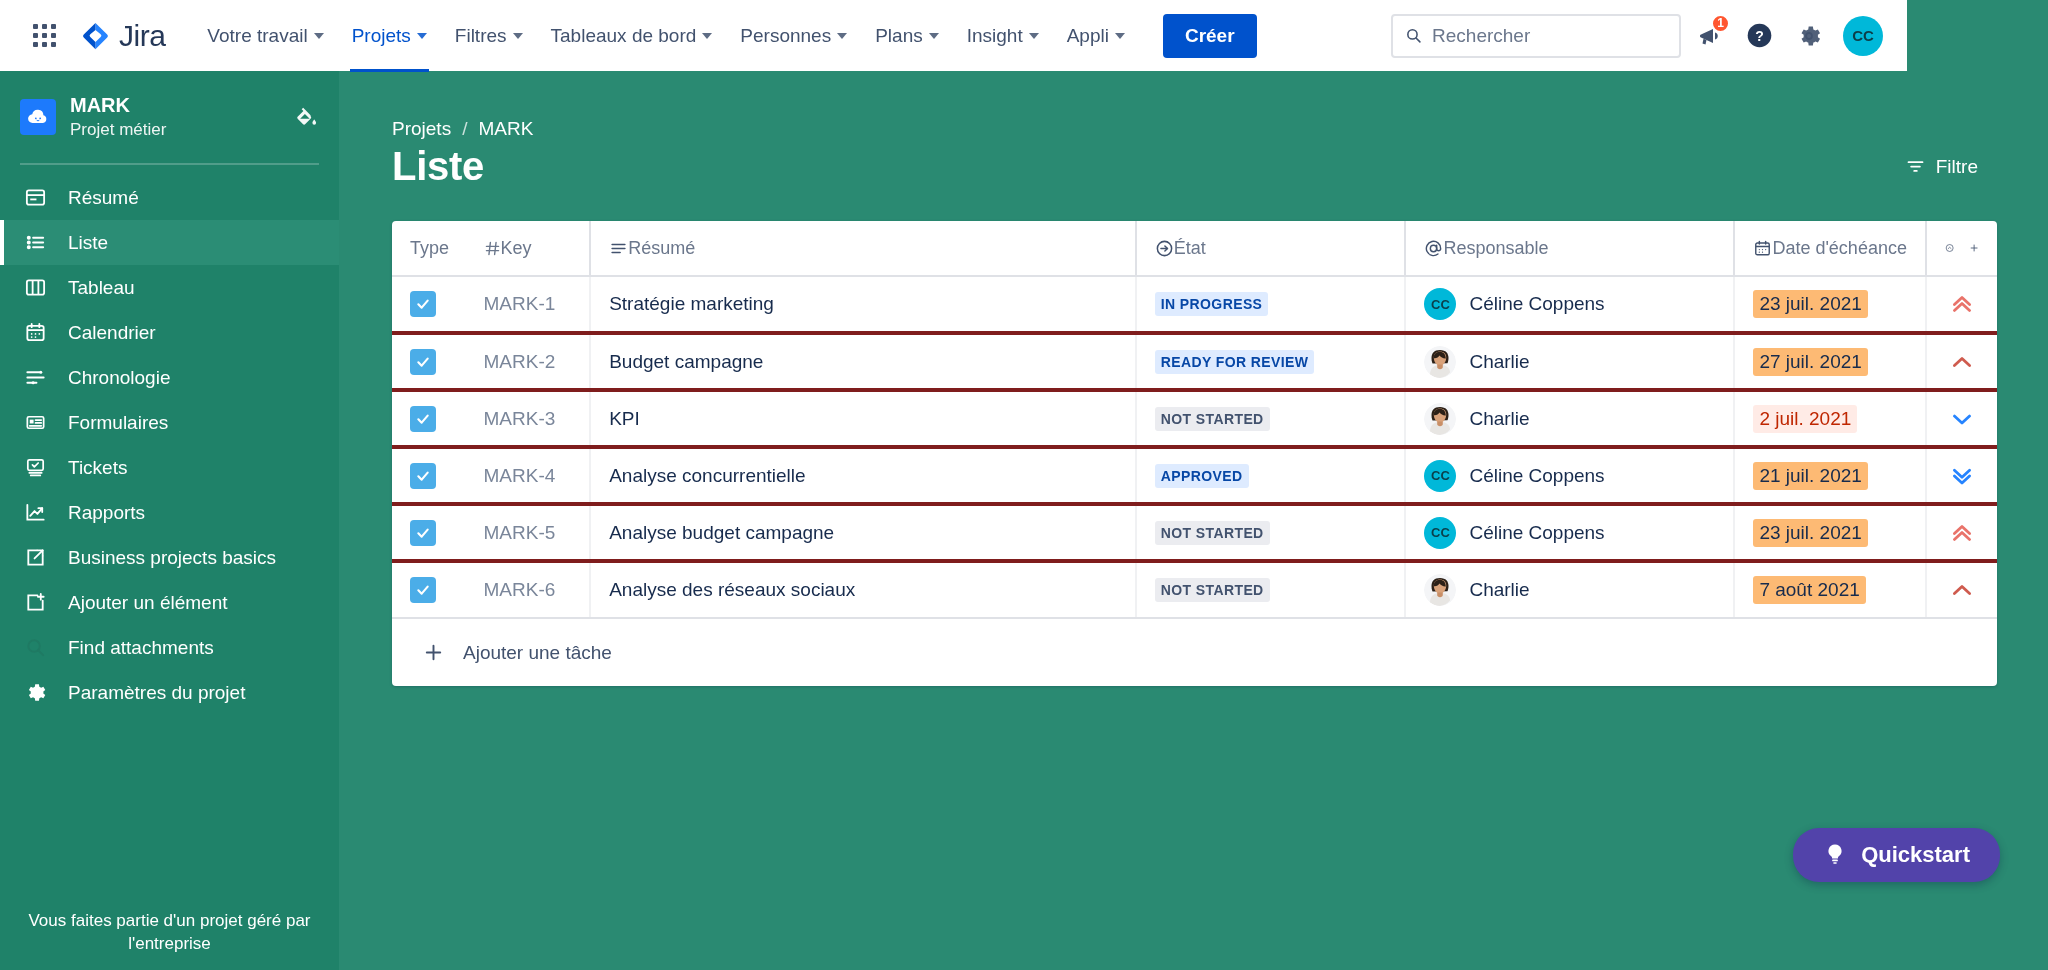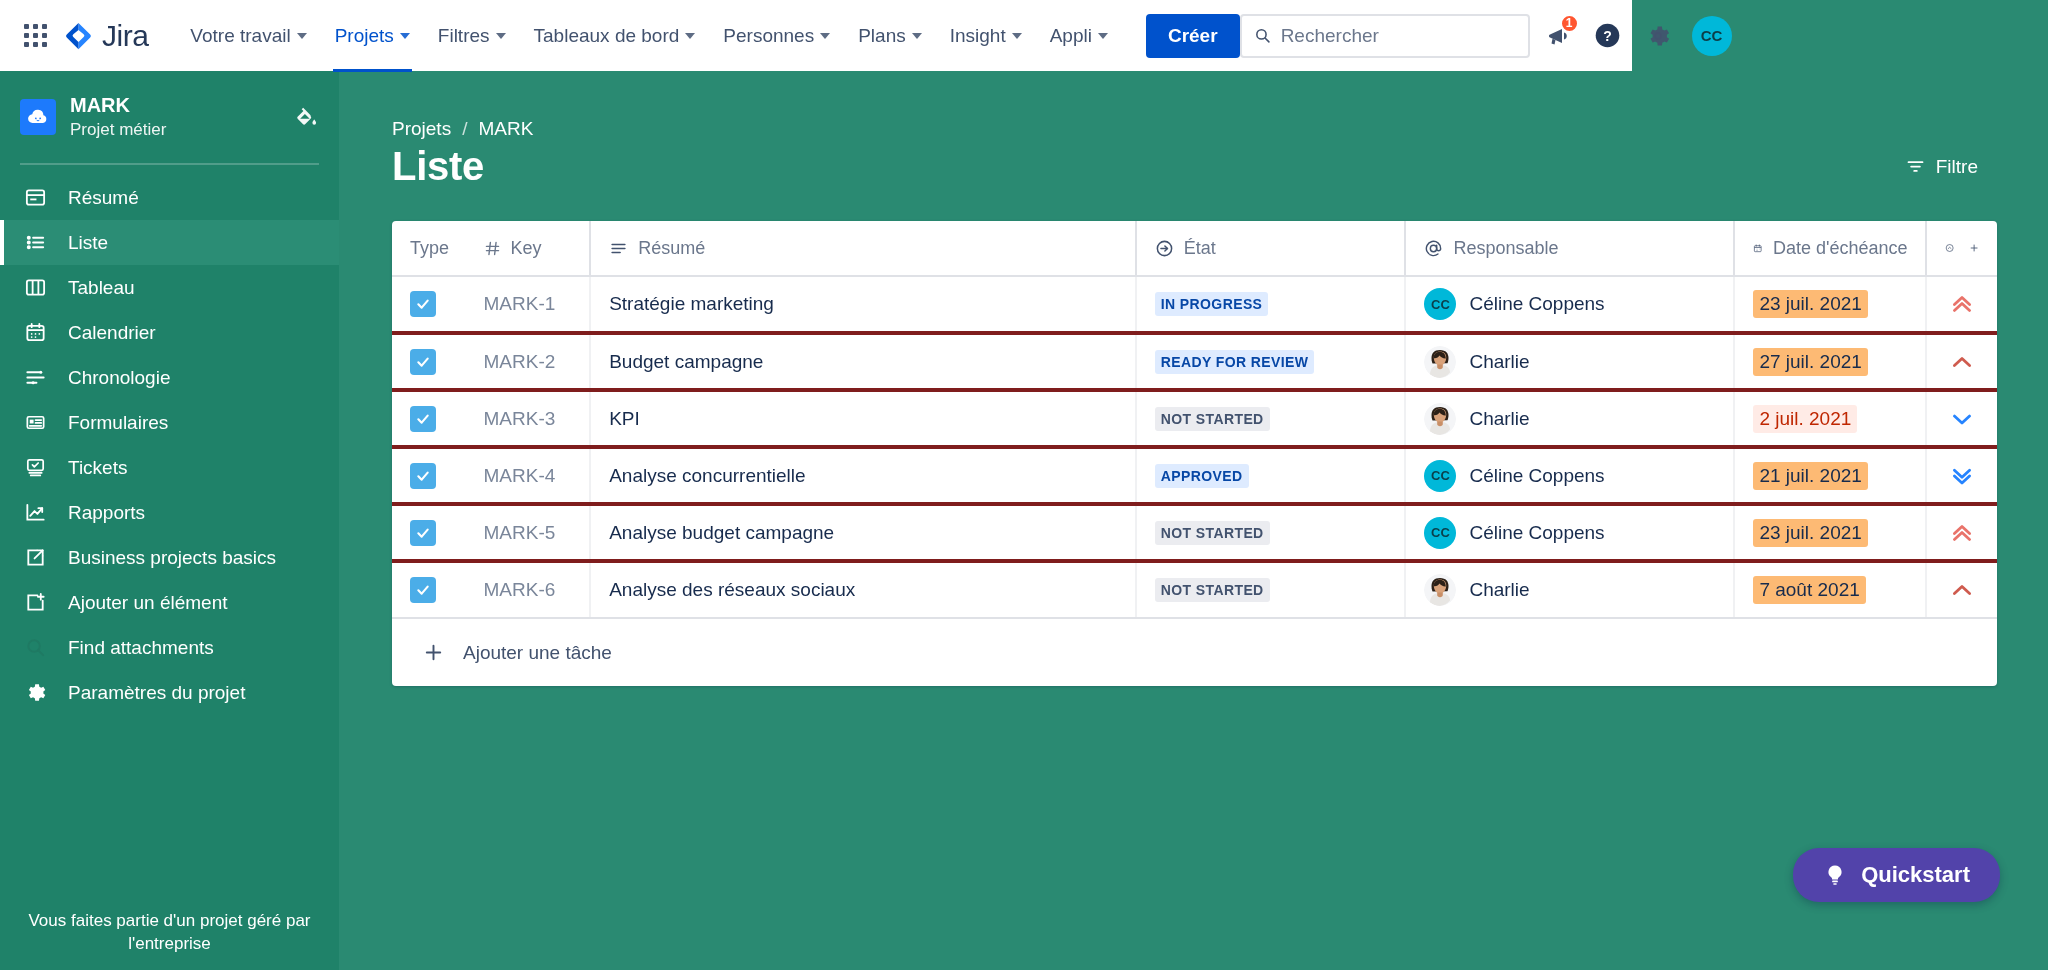--- a/index.html
+++ b/index.html
@@ -6,21 +6,21 @@
   html, body {
     width: 2048px; height: 970px;
     font-family: "Liberation Sans", sans-serif;
     overflow: hidden;
     background: #2a8a72;
   }
 
   
   .topnav {
     position: absolute; top: 0; left: 0;
-    width: 1632px; height: 71px;
+    width: 1907px; height: 71px;
     background: #ffffff;
     display: flex; align-items: center;
     padding: 0 24px;
     z-index: 30;
   }
   .appswitcher {
     width: 40px; height: 40px;
     display: flex; align-items: center; justify-content: center;
     border-radius: 4px; cursor: pointer;
   }
@@ -167,21 +167,21 @@
     overflow: hidden;
   }
   table { width: 100%; border-collapse: collapse; table-layout: fixed; }
   th {
     text-align: right; font-weight: 400;
     font-size: 18px; color: #6b778c;
     padding: 16px 18px;
     border-bottom: 2px solid #dfe1e6;
     white-space: nowrap;
   }
-  th .thin { display: flex; align-items: center; gap: 10px; }
+  th .thin { display: flex; align-items: center; }
   td {
     padding: 0 18px; height: 57px;
     font-size: 19px; color: #172b4d;
     border-bottom: 4px solid #7f1d1d;
     vertical-align: middle;
   }
   tbody tr:last-child td { border-bottom: 2px solid #dfe1e6; }
   .col-type { width: 72px; }
   .col-key  { width: 122px; }
   .col-sum  { width: 534px; }
@@ -223,24 +223,24 @@
   .datepill.overdue { background: #ffebe6; color: #bf2600; }
   .prio { display: flex; align-items: center; justify-content: center; }
 
   .addtask {
     display: flex; align-items: center; gap: 18px;
     padding: 22px 30px; font-size: 19px; color: #42526e;
     cursor: pointer;
   }
 
   .quickstart {
-    position: absolute; right: 48px; bottom: 68px;
+    position: absolute; right: 48px; bottom: 88px;
     background: #5243aa; color: #fff;
     border-radius: 26px;
-    display: flex; align-items: center; gap: 14px;
+    display: flex; gap: 14px;
     padding: 14px 30px;
     font-size: 22px; font-weight: 700;
     cursor: pointer;
     box-shadow: 0 3px 8px rgba(9,30,66,.3);
   }
   svg { display: block; }
 </style>
 </head>
 <body>
 

